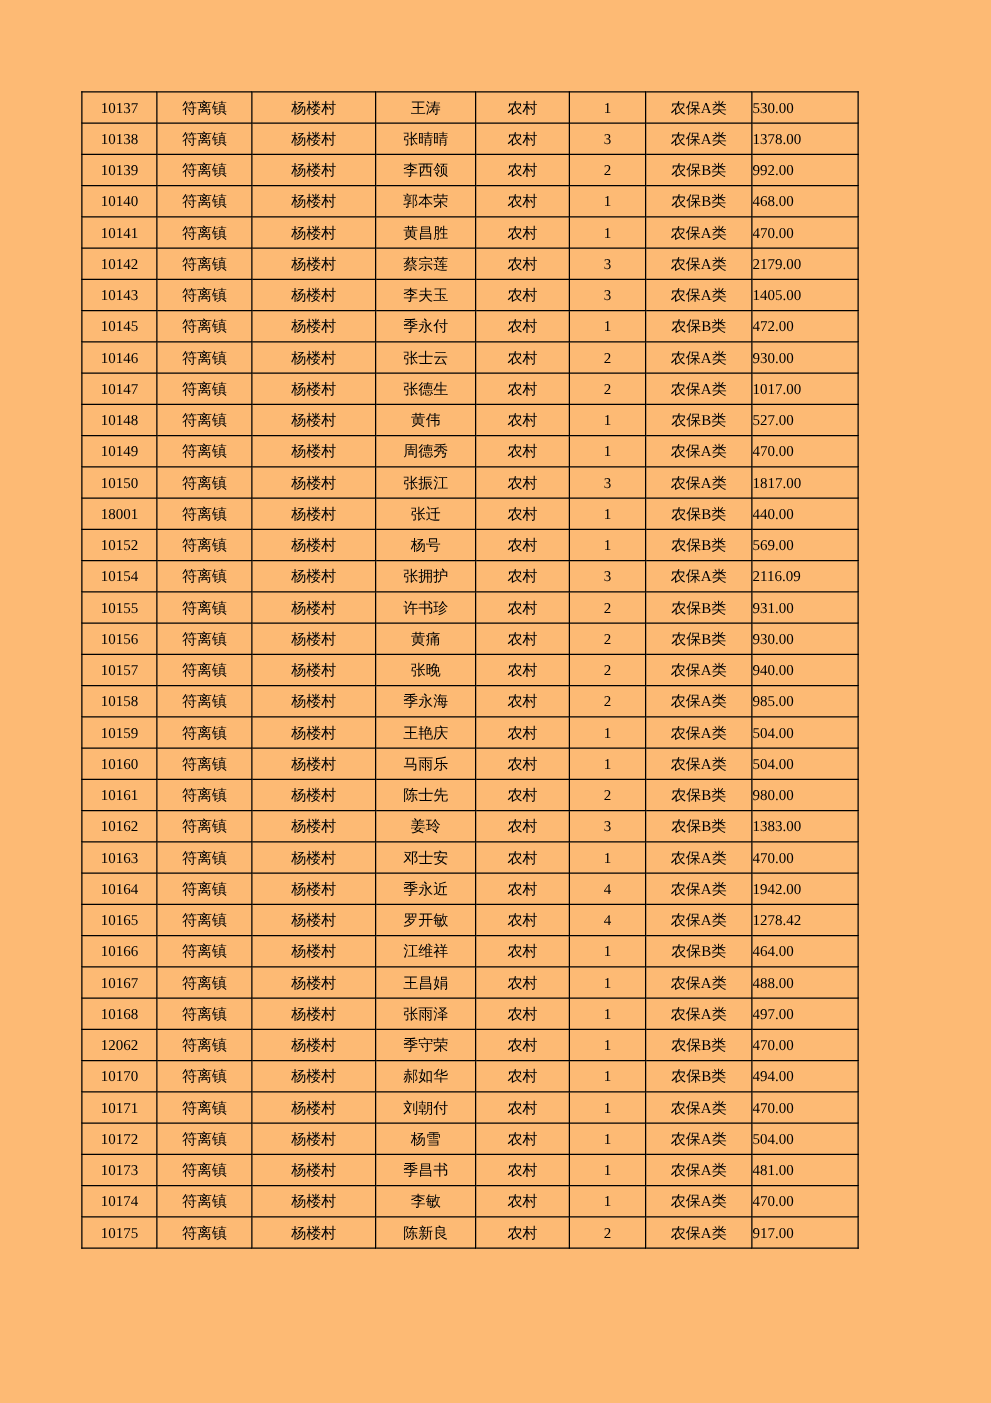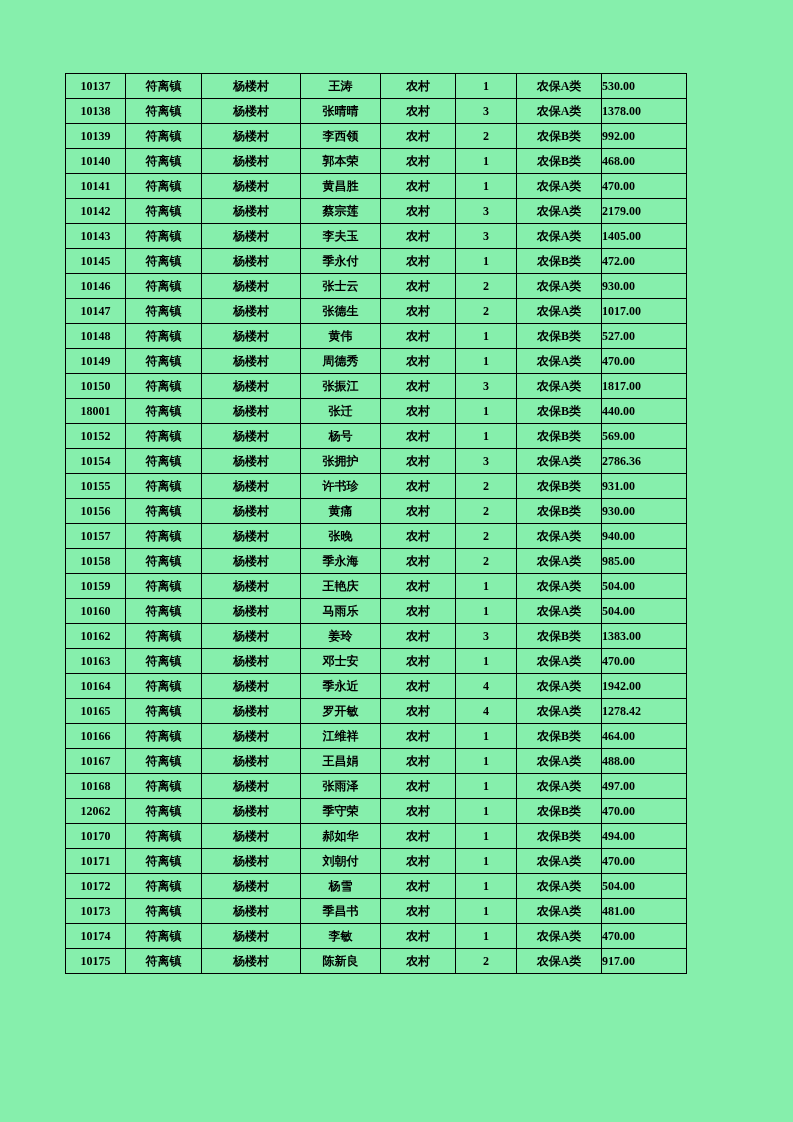--- a/index.html
+++ b/index.html
@@ -4,24 +4,23 @@
 <style>
   html, body {
     margin: 0;
     padding: 0;
     background: #ffffff;
   }
   .page {
     position: relative;
     width: 793px;
     height: 1122px;
-    background: #86efac;
+    background: #fdba74;
     overflow: hidden;
     font-family: "Liberation Serif", "DejaVu Serif", serif;
-    font-weight: bold;
   }
   .sheet-table {
     position: absolute;
     left: 65px;
     top: 73px;
     border-collapse: collapse;
     table-layout: fixed;
     font-size: 12px;
     color: #000000;
   }
@@ -214,21 +213,21 @@
           <td class="col-amount">569.00</td>
         </tr>
         <tr>
           <td>10154</td>
           <td>符离镇</td>
           <td>杨楼村</td>
           <td>张拥护</td>
           <td>农村</td>
           <td>3</td>
           <td>农保A类</td>
-          <td class="col-amount">2786.36</td>
+          <td class="col-amount">2116.09</td>
         </tr>
         <tr>
           <td>10155</td>
           <td>符离镇</td>
           <td>杨楼村</td>
           <td>许书珍</td>
           <td>农村</td>
           <td>2</td>
           <td>农保B类</td>
           <td class="col-amount">931.00</td>
@@ -275,20 +274,30 @@
         </tr>
         <tr>
           <td>10160</td>
           <td>符离镇</td>
           <td>杨楼村</td>
           <td>马雨乐</td>
           <td>农村</td>
           <td>1</td>
           <td>农保A类</td>
           <td class="col-amount">504.00</td>
+        </tr>
+        <tr>
+          <td>10161</td>
+          <td>符离镇</td>
+          <td>杨楼村</td>
+          <td>陈士先</td>
+          <td>农村</td>
+          <td>2</td>
+          <td>农保B类</td>
+          <td class="col-amount">980.00</td>
         </tr>
         <tr>
           <td>10162</td>
           <td>符离镇</td>
           <td>杨楼村</td>
           <td>姜玲</td>
           <td>农村</td>
           <td>3</td>
           <td>农保B类</td>
           <td class="col-amount">1383.00</td>

